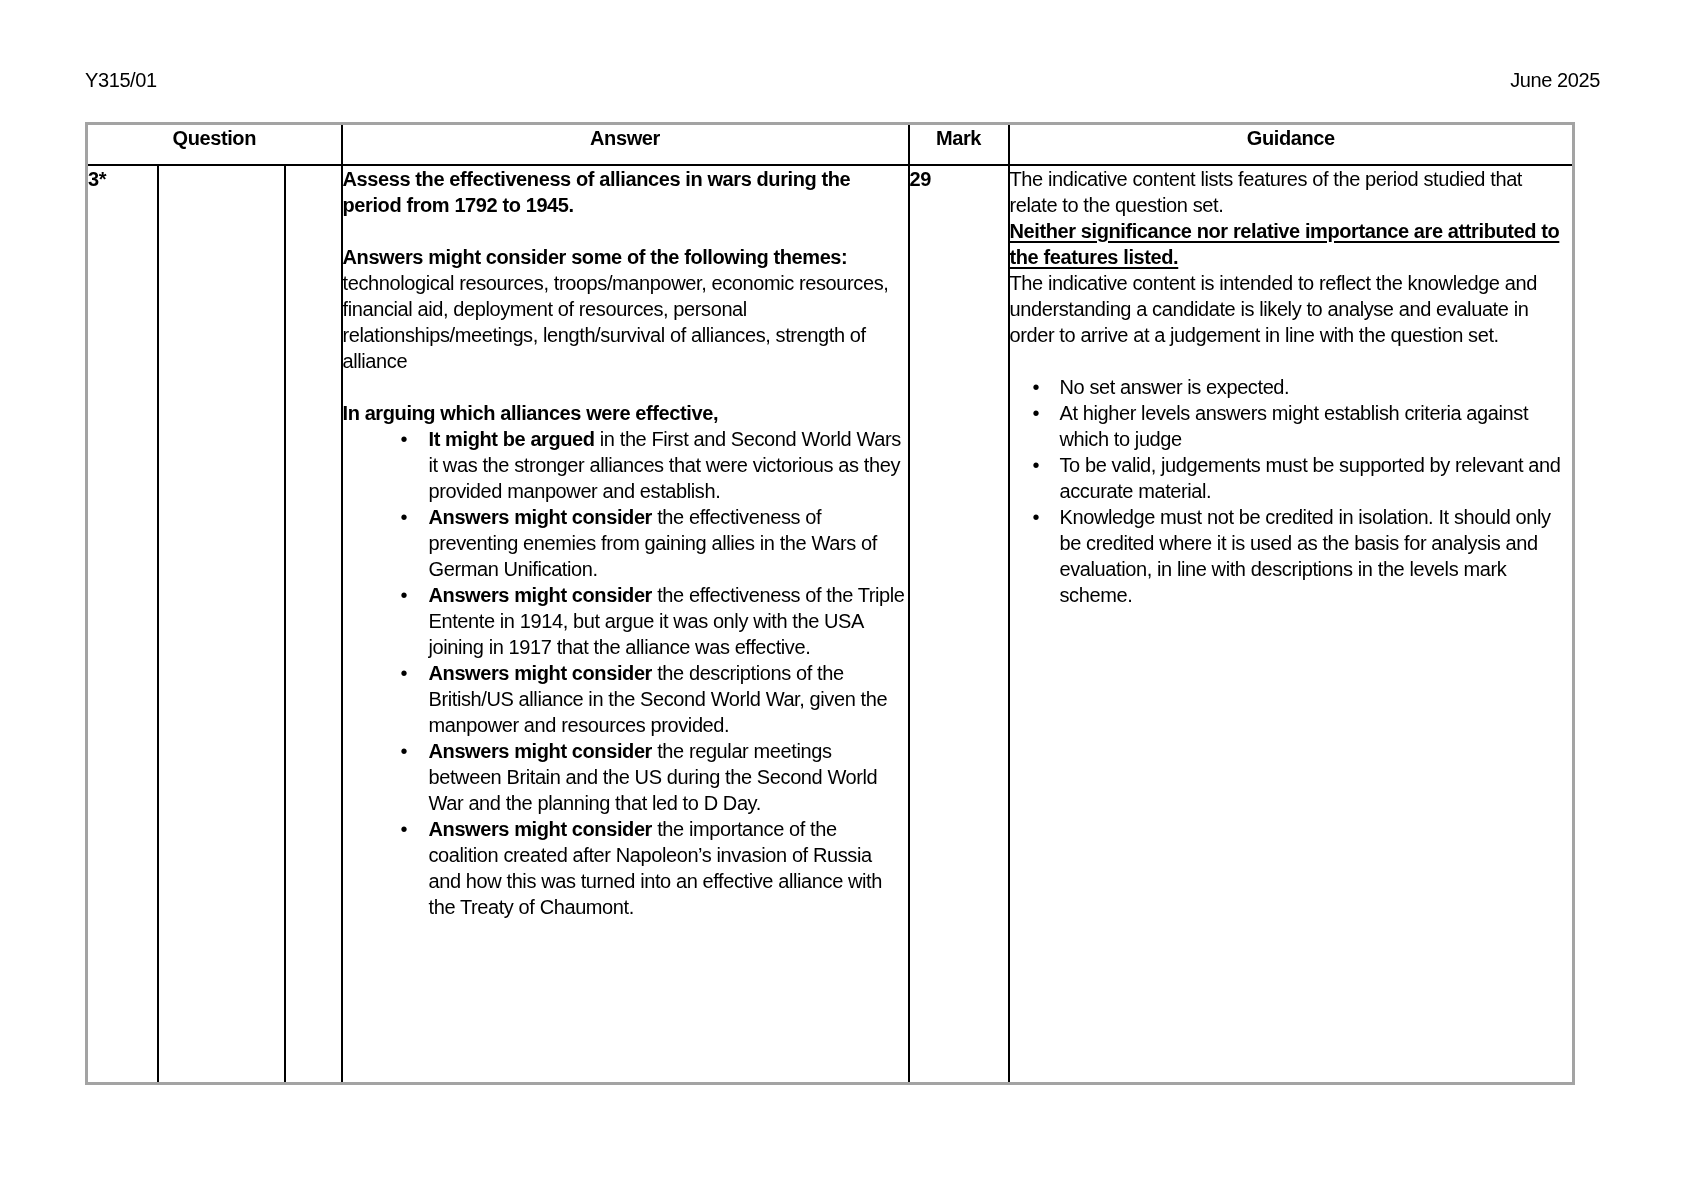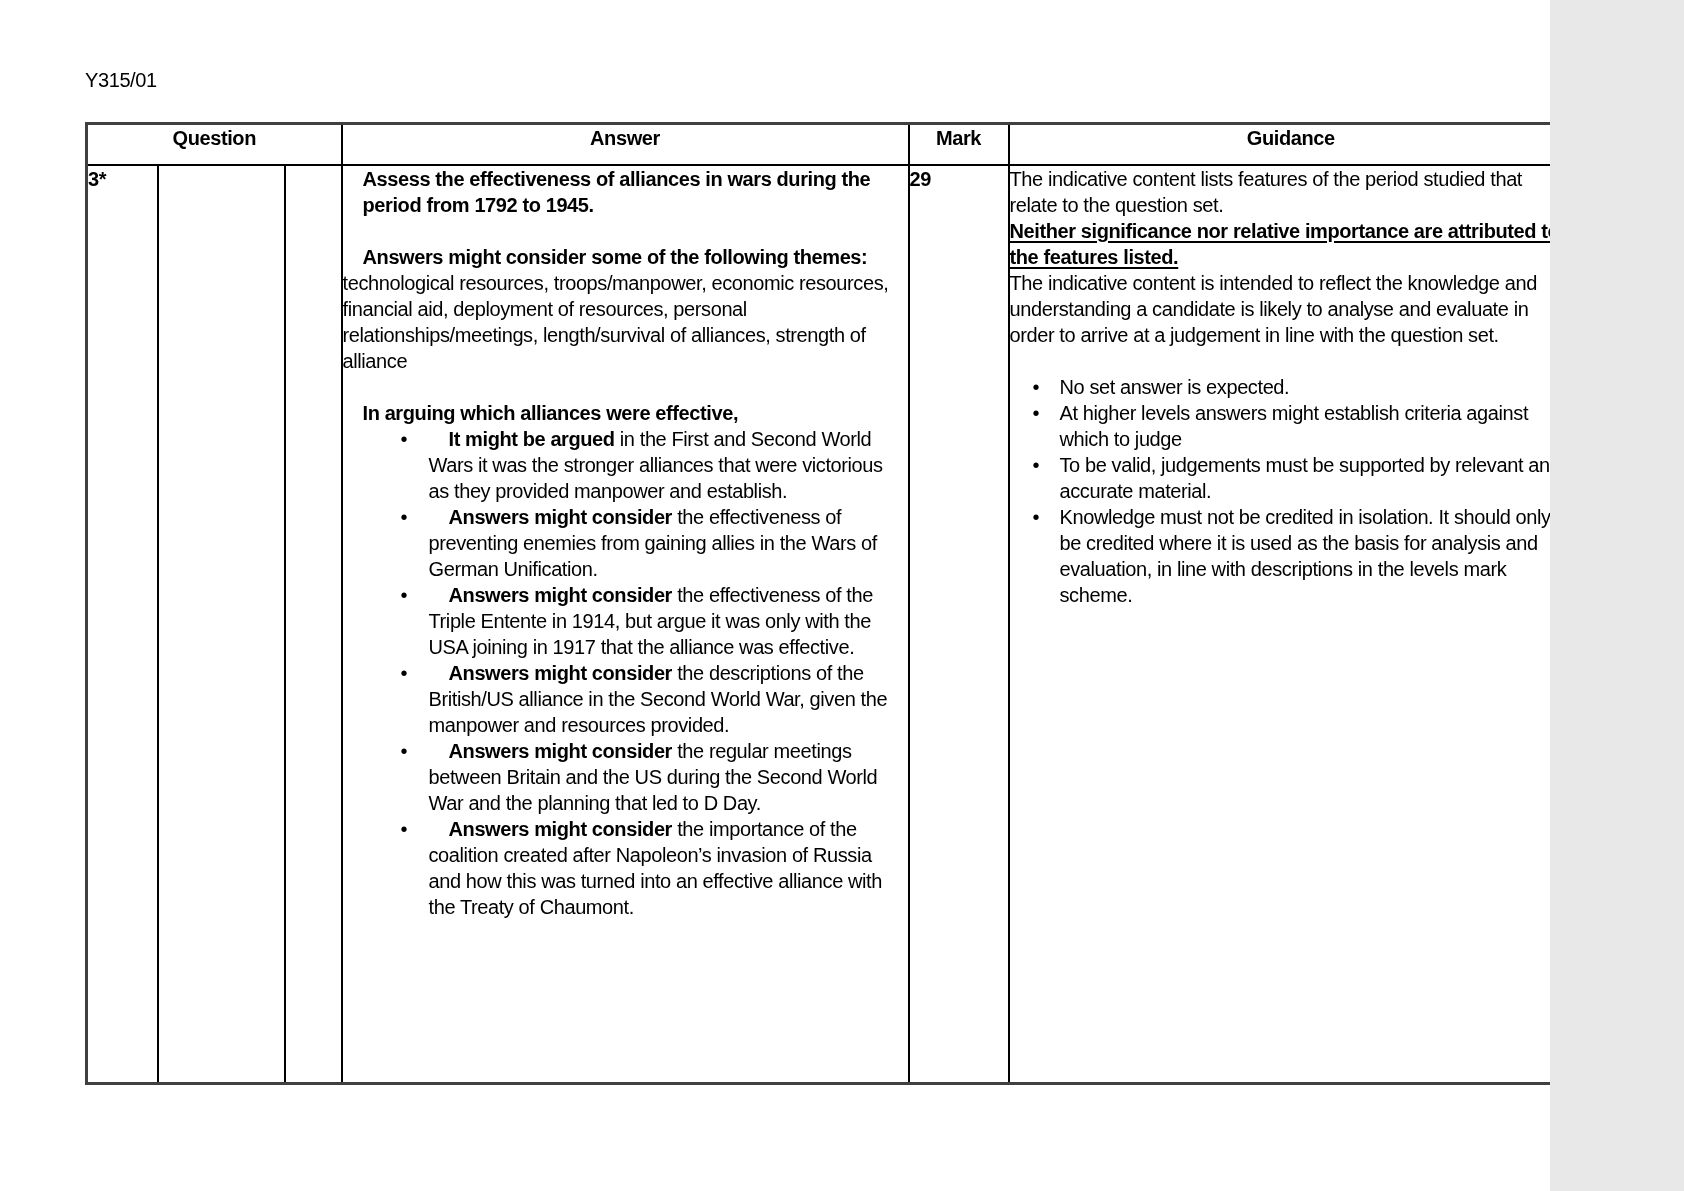--- a/index.html
+++ b/index.html
@@ -1,18 +1,18 @@
 <!DOCTYPE html>
 <html><head>
 <meta charset="utf-8">
 <style>
   html,body{margin:0;padding:0;background:#e8e8e8;}
   .page{
     position:relative;
-    width:1550px;height:1191px;
+    width:1684px;height:1191px;
     background:#ffffff;
     color:#000;
     font-family:"Liberation Sans","DejaVu Sans",sans-serif;
     font-size:20px;
     line-height:26px;
     letter-spacing:-0.4px;
     overflow:hidden;
     box-sizing:border-box;
   }
   .doc-header{
@@ -22,21 +22,21 @@
   }
   .doc-header .h-left{flex:1;text-align:left;}
   .doc-header .h-center{flex:1;text-align:center;}
   .doc-header .h-right{flex:1;text-align:right;}
 
   table.mark-table{
     border-collapse:collapse;
     table-layout:fixed;
     margin:29px 0 0 85px;
     width:1487px;
-    border:3px solid #404040;
+    border:3px solid #a3a3a3;
   }
   table.mark-table th, table.mark-table td{
     border:2px solid #000;
     padding:0;
     vertical-align:top;
     box-sizing:border-box;
   }
   thead th{
     height:41px;
     font-weight:bold;
@@ -46,21 +46,21 @@
   }
   tr.body-row td{height:919px;}
 
   td.q-num{padding:10px 4px 0 8px;font-weight:bold;}
   td.answer-cell{padding:10px 4px 0 6px;}
   td.mark-cell{padding:10px 2px 0 10px;font-weight:bold;}
   td.guidance-cell{padding:10px 4px 0 6px;}
 
   .para{margin:0;}
   .para.gap-after{margin-bottom:26px;}
-  .bold{font-weight:bold;margin-left:20px;}
+  .bold{font-weight:bold;}
   .bold-underline{
     font-weight:bold;
     text-decoration:underline;
     text-decoration-thickness:2px;
     text-underline-offset:3px;
   }
 
   ul.bullets{
     list-style:none;
     margin:0;
@@ -90,20 +90,21 @@
     text-align:center;
   }
 </style>
 </head>
 <body>
 
 <div class="page">
 
   <div class="doc-header">
     <span class="h-left">Y315/01</span>
+    <span class="h-right">June 2025</span>
   </div>
 
   <table class="mark-table">
     <colgroup>
       <col style="width:71px">
       <col style="width:127px">
       <col style="width:57px">
       <col style="width:567px">
       <col style="width:100px">
       <col style="width:565px">

